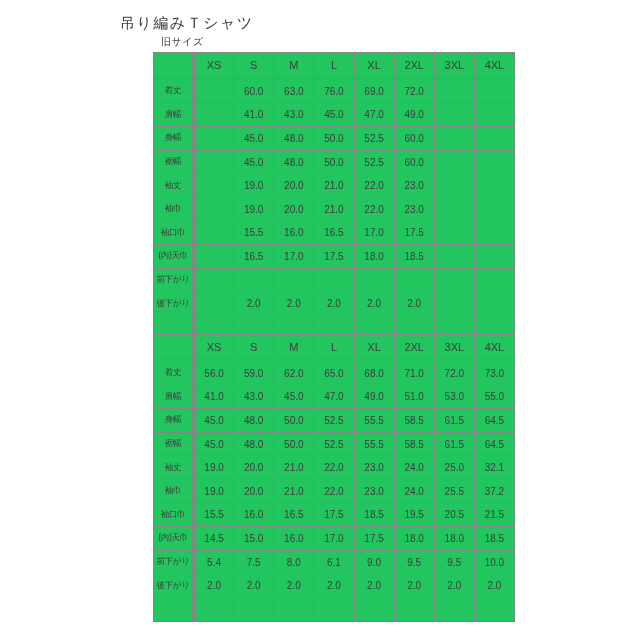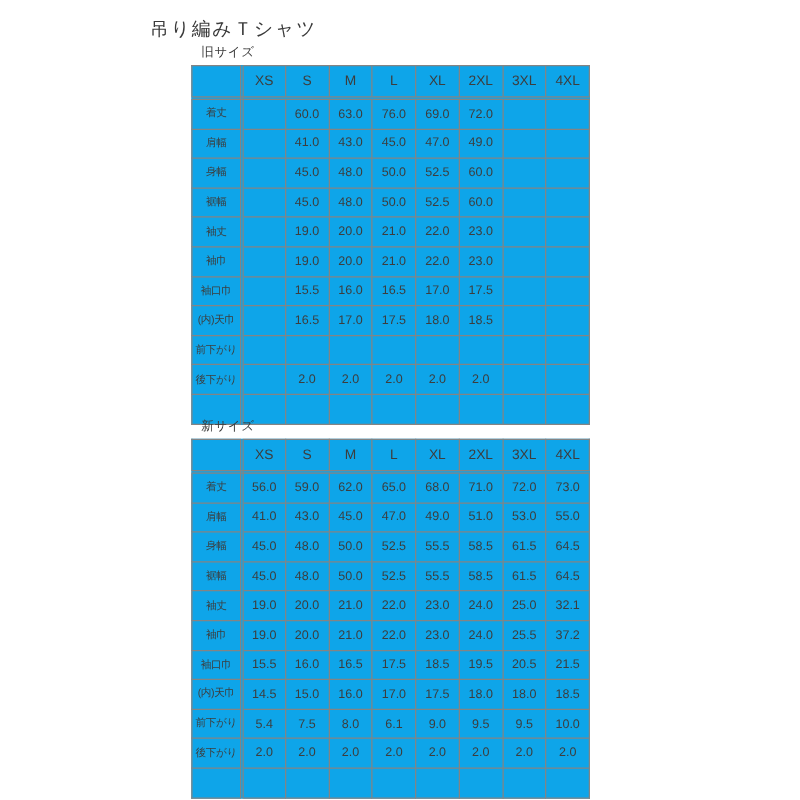--- a/index.html
+++ b/index.html
@@ -34,22 +34,22 @@
   #table-block-1 { top: 334px; }
   .table-label {
     font-size: 10px;
     color: #3a3a3a;
     margin: 0 0 3px 8px;
     letter-spacing: 0.5px;
   }
   table.size-table {
     border-collapse: collapse;
     table-layout: fixed;
-    width: 319px;
-    background: #0ea5e9;
+    width: 362px;
+    background: #22c55e;
   }
   table.size-table th,
   table.size-table td {
     border: 1px solid #848484;
     padding: 0;
     height: 22.6px;
     text-align: center;
     vertical-align: middle;
     font-weight: normal;
     font-size: 10px;
@@ -214,21 +214,20 @@
             <td></td>
             <td></td>
             <td></td>
             <td></td>
           </tr>
         </tbody>
       </table>
   </section>
 
   <section class="table-block" id="table-block-1">
-    <div class="table-label">新サイズ</div>
     <table class="size-table">
         <thead>
           <tr>
             <th class="label-col"></th>
             <th>XS</th>
             <th>S</th>
             <th>M</th>
             <th>L</th>
             <th>XL</th>
             <th>2XL</th>

